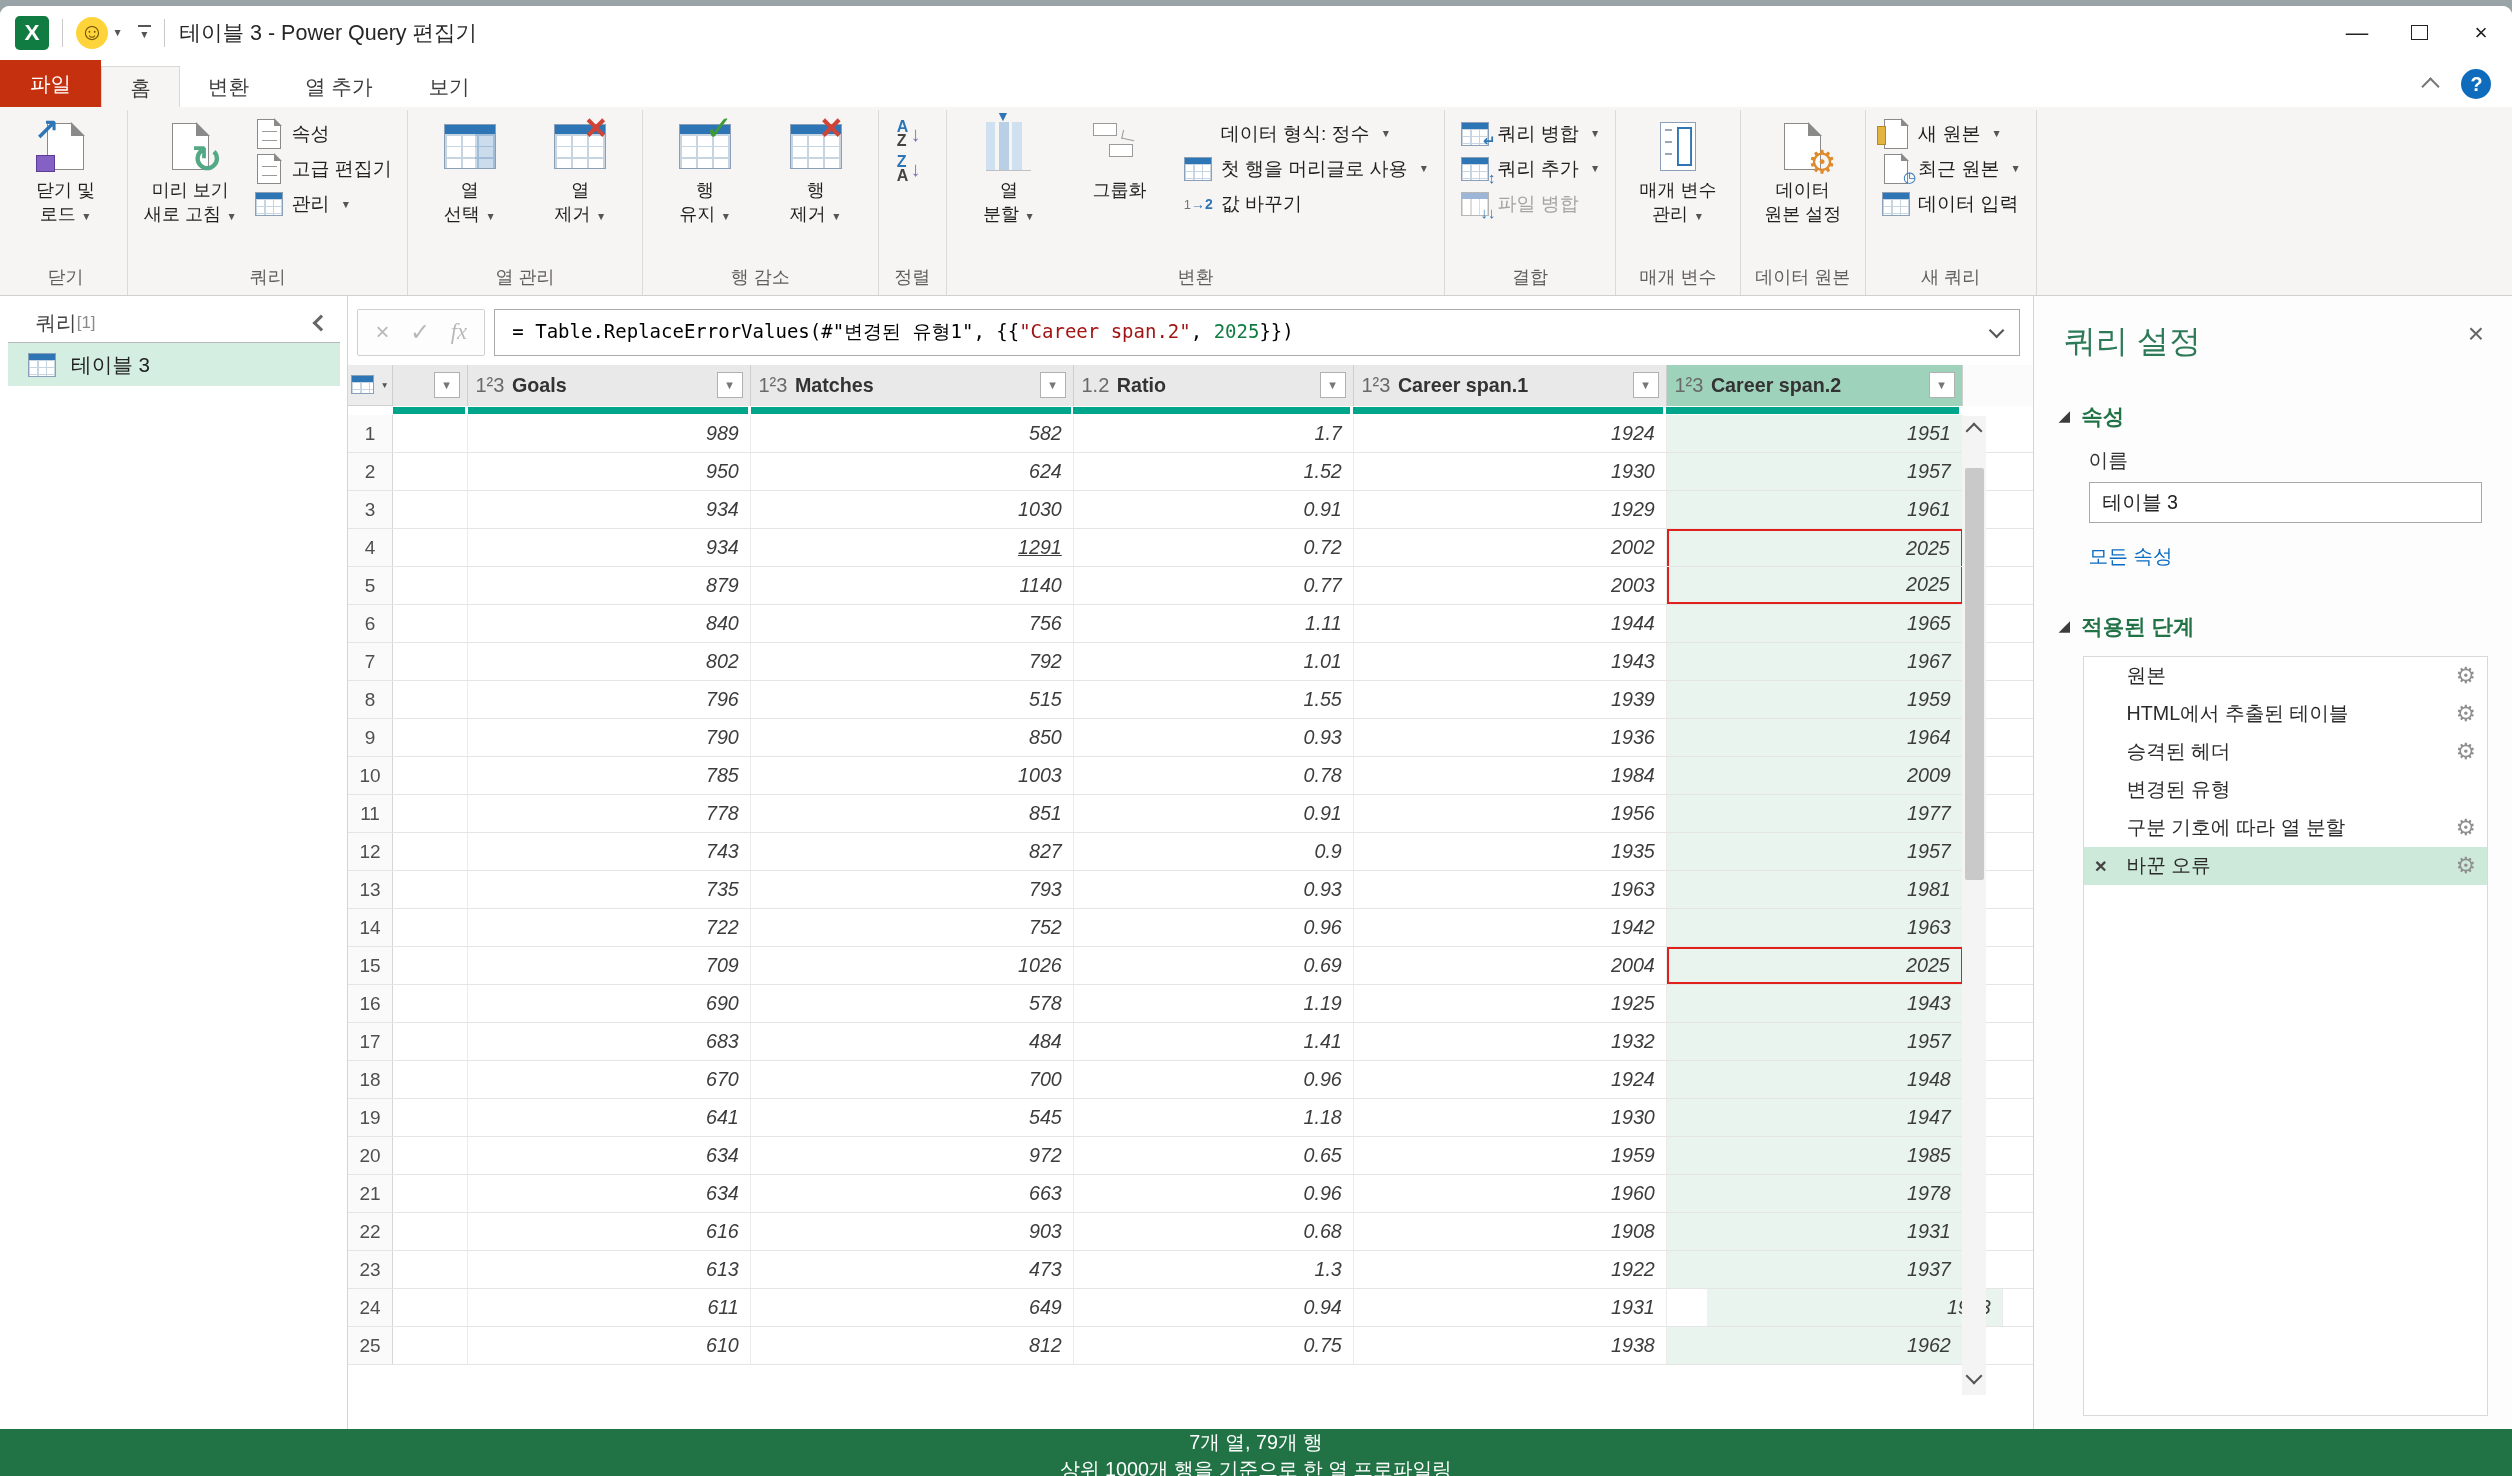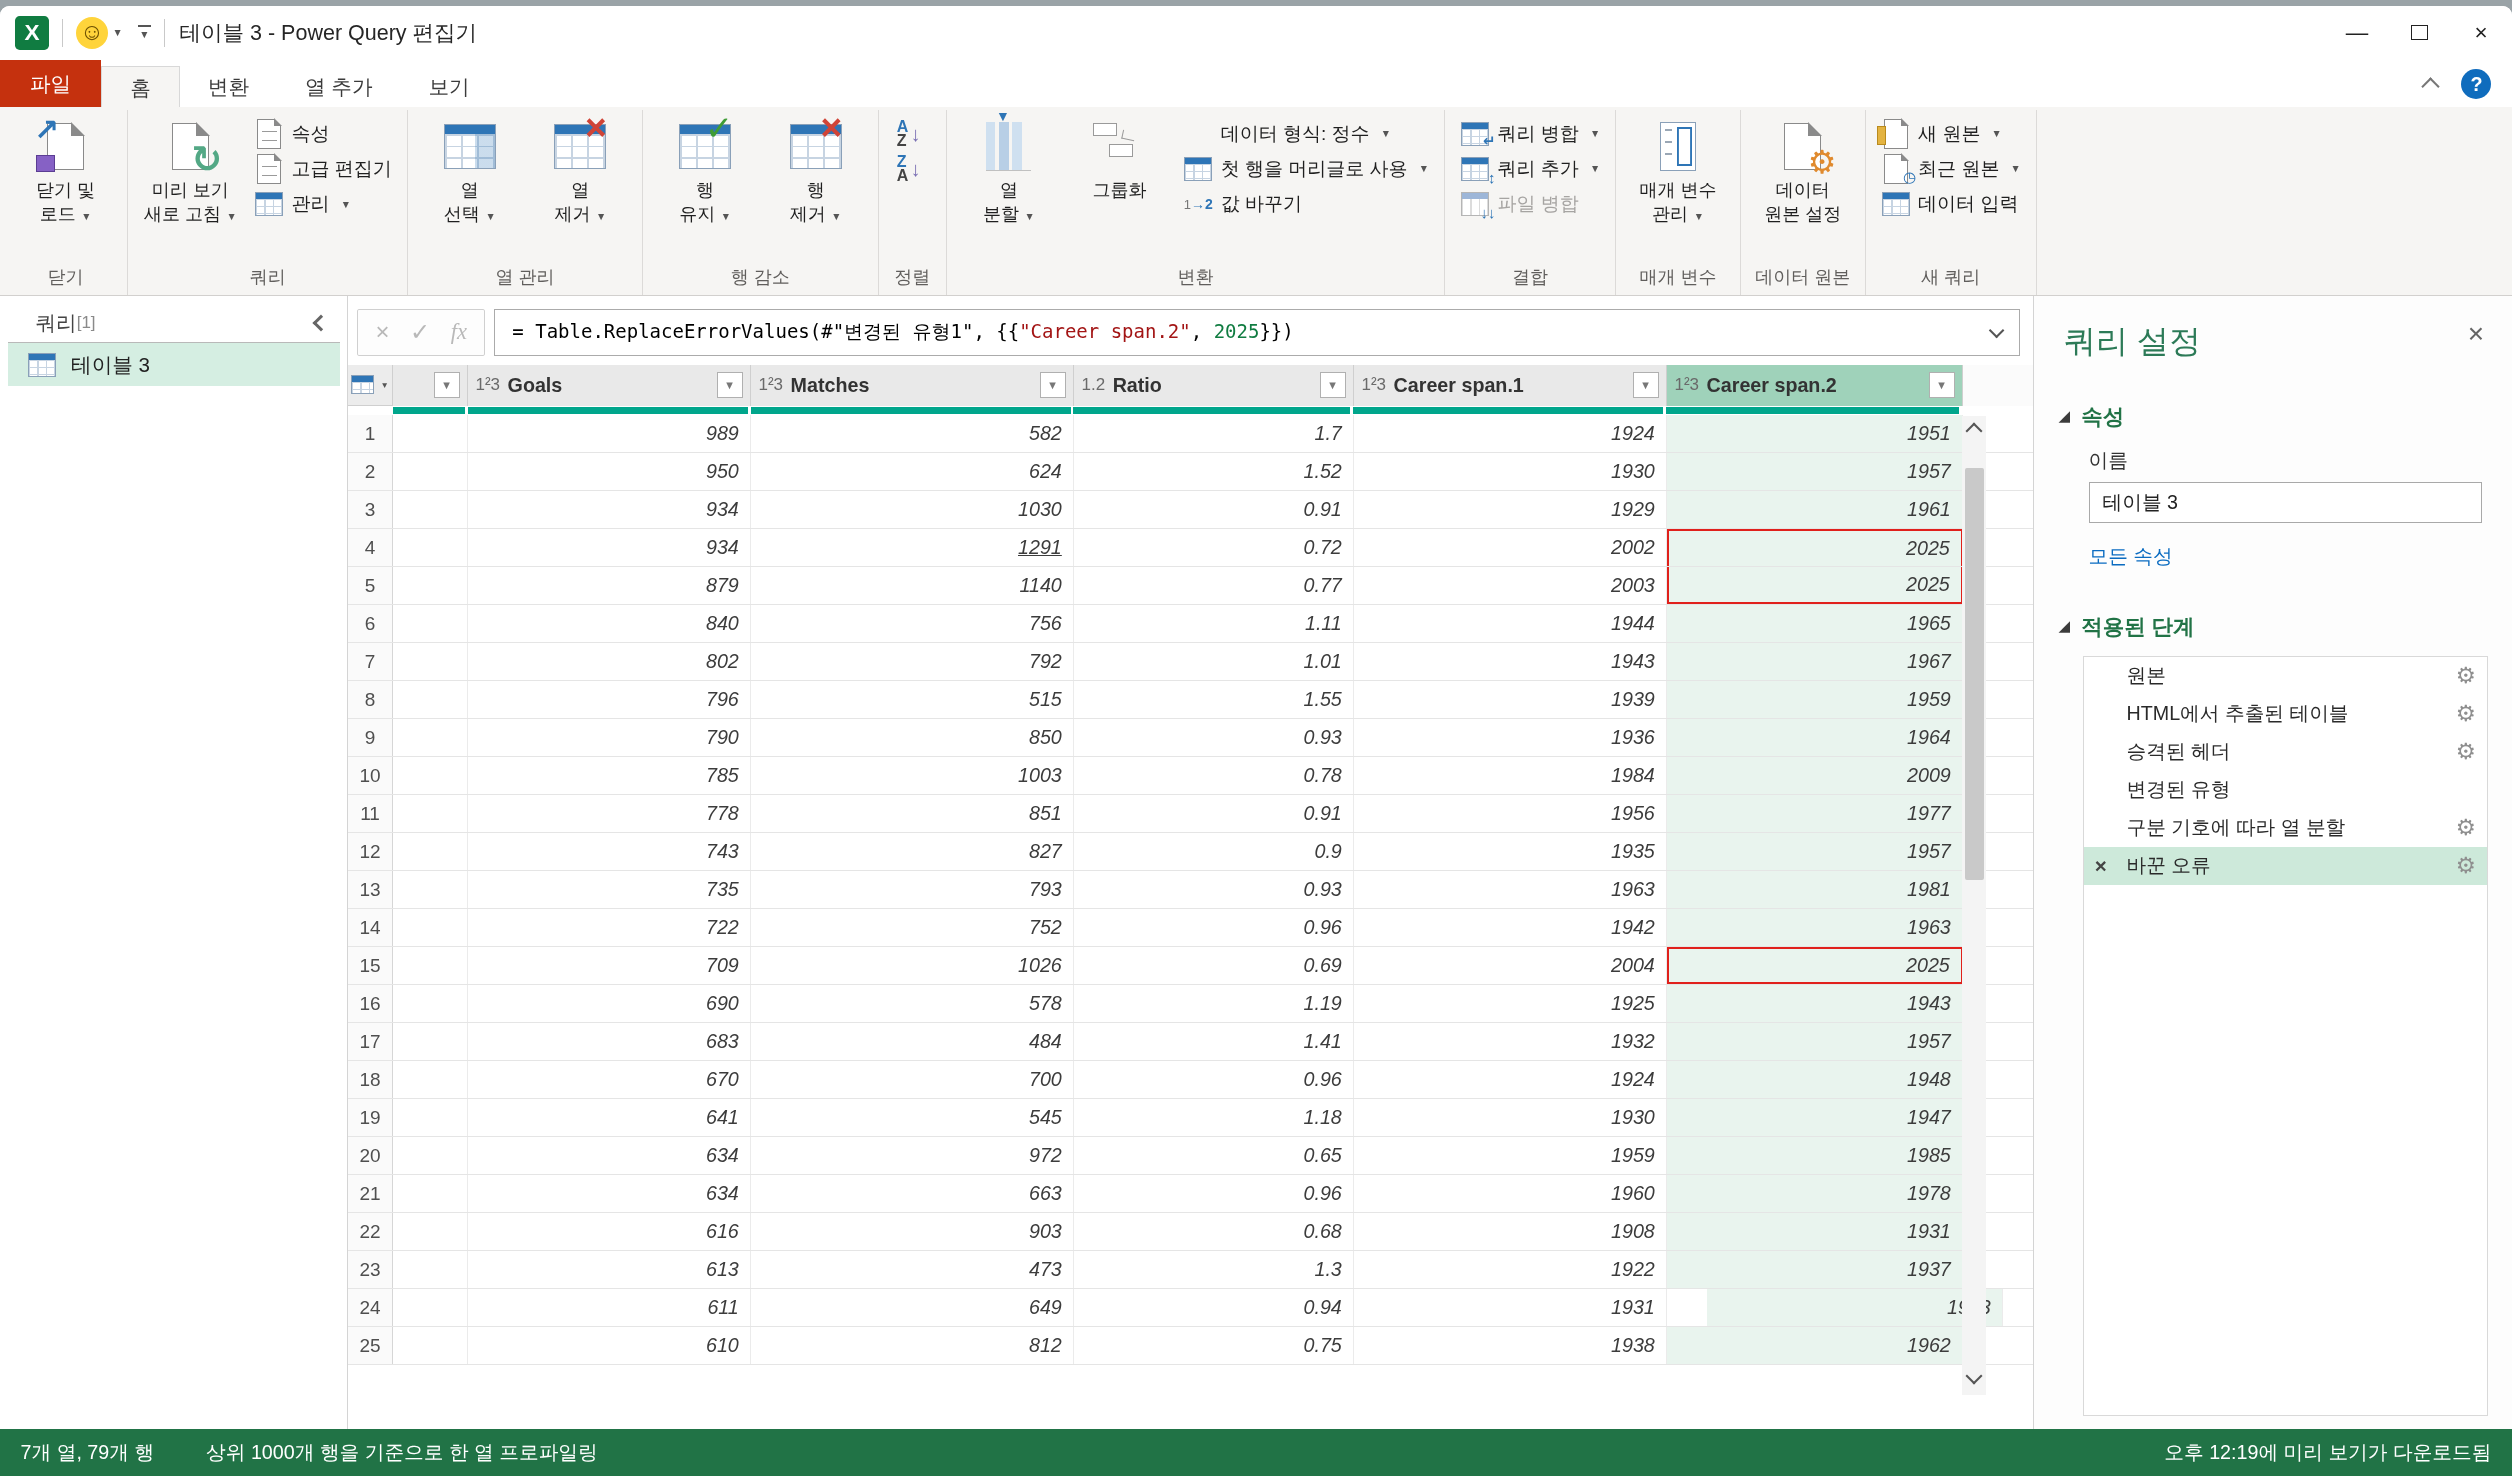--- a/index.html
+++ b/index.html
@@ -121,21 +121,21 @@
   .f-input { flex:1; border:1.9px solid #ababab; background:#fff; height:47px; display:flex; align-items:center; padding:0 17px; font-family:"DejaVu Sans Mono",monospace; font-size:19px; }
   .f-input .tokens { white-space:pre; }
   .chev-down-sm { width:11.2px; height:11.2px; border-right:2.8px solid #555; border-bottom:2.8px solid #555; transform:rotate(45deg); margin-left:auto; margin-top:-3.7px; }
 
   
   .grid { flex:1; position:relative; display:flex; flex-direction:column; overflow:hidden; }
   .ghead { display:flex; height:41px; flex-shrink:0; }
   .corner { width:45px; background:#ececec; border-right:0.9px solid #cfcfcf; border-bottom:0.9px solid #cfcfcf; display:flex; align-items:center; justify-content:center; gap:1.9px; flex-shrink:0; }
   .hcell { background:#e9e9e9; border-right:0.9px solid #cfcfcf; display:flex; align-items:center; padding:0 7.5px; gap:7.5px; flex-shrink:0; }
   .hcell.selcol { background:#9fd2ba; }
-  .htype { font-size:17px; color:#6a6a6a; white-space:nowrap; }
+  .htype { font-size:20px; color:#6a6a6a; white-space:nowrap; }
   .hname { font-size:19.7px; font-weight:600; color:#333; white-space:nowrap; overflow:hidden; }
   .fbtn { margin-left:auto; width:26px; height:26px; background:#fff; border:0.9px solid #b0b0b0; display:flex; align-items:center; justify-content:center; flex-shrink:0; }
   .fbtn b { font-size:11.2px; color:#777; font-weight:normal; }
   .hfill { flex:1; background:#fbfbfb; }
   .qrow { display:flex; height:9.4px; flex-shrink:0; background:#fff; }
   .qseg { height:7.5px; margin-top:0.9px; flex-shrink:0; }
   .rows { flex:1; position:relative; }
   .drow { display:flex; height:38px; border-bottom:0.9px solid #e5e5e5; background:#fff; }
   .gut { width:45px; background:#fafafa; border-right:0.9px solid #d6d6d6; color:#4f4f4f; font-size:19px; display:flex; align-items:center; justify-content:center; flex-shrink:0; }
   .dcell { border-right:0.9px solid #ebebeb; font-size:19.7px; font-style:italic; color:#3c3c3c; display:flex; align-items:center; justify-content:flex-end; padding:0 11.2px; flex-shrink:0; }
@@ -166,21 +166,21 @@
   .fld-label { font-size:19.7px; color:#333; margin:5.6px 0 7.5px 32px; }
   .name-input { width:393px; height:41px; border:0.9px solid #a9a9a9; font-size:19.7px; padding:0 13px; margin-left:32px; font-family:inherit; color:#222; background:#fff; }
   .all-props { font-size:19.7px; color:#0b6cc1; margin:20.6px 0 32px 32px; display:inline-block; }
   .steps-box { flex:1; border:0.9px solid #d9d9d9; background:#fff; margin-left:26px; margin-top:3.7px; overflow:hidden; }
   .step { display:flex; align-items:center; height:38px; padding-left:43px; padding-right:11.2px; font-size:19.7px; color:#2a2a2a; position:relative; }
   .step.selected { background:#cde9da; }
   .step .sx { position:absolute; left:11.2px; font-size:20.6px; color:#444; font-weight:bold; }
   .step .gear { margin-left:auto; color:#8f8f8f; font-size:22.5px; }
 
   
-  .statusbar { height:47px; background:#217346; color:#fff; display:flex; align-items:center; padding:0 20.6px; font-size:19.7px; flex-shrink:0; }
+  .statusbar { height:47px; background:#217346; color:#fff; display:flex; align-items:center; padding:0 20.6px; font-size:19.7px; flex-shrink:0;flex-direction:column; }
   .sb-gap { width:52px; }
   .sb-right { margin-left:auto; }
 </style>
 </head>
 <body>
 
 <div class="app">
 
   <div class="titlebar">
     <div class="xl-icon">X</div>

